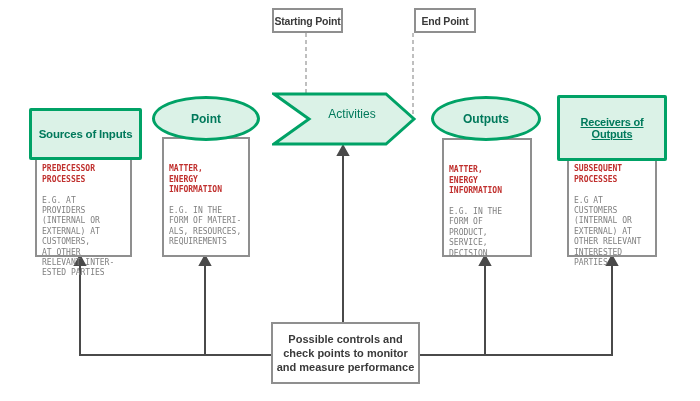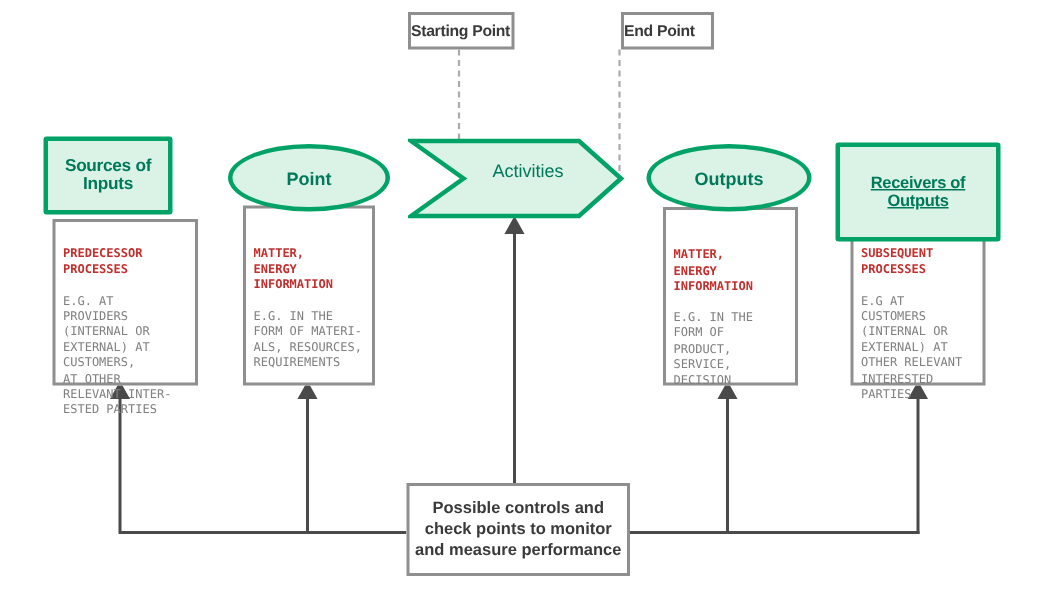--- a/index.html
+++ b/index.html
@@ -5,21 +5,21 @@
   html,body{margin:0;padding:0;background:#fff;}
   .canvas{
     position:relative;width:700px;height:401px;background:#fff;overflow:hidden;
     font-family:"Liberation Sans",sans-serif;
   }
   svg.connectors{position:absolute;left:0;top:0;z-index:1;}
 
   
   .pointbox{
     position:absolute;z-index:4;background:#fff;border:2px solid var(--box-border,#8F8F8F);
-    display:flex;align-items:center;justify-content:flex-start;
+    display:flex;align-items:center;justify-content:center;
     font-weight:bold;font-size:10.5px;color:#3A3A3A;letter-spacing:-0.2px;
   }
   .pointbox.start{left:272px;top:8px;width:67px;height:21px;}
   .pointbox.end{left:381px;top:8px;width:58px;height:21px;margin-left:33px;}
 
   
   .desc{
     position:absolute;z-index:2;background:#fff;border:2px solid var(--box-border,#8F8F8F);
     font-family:"DejaVu Sans Mono",monospace;font-size:8px;line-height:10.4px;
     text-transform:uppercase;white-space:pre-line;box-sizing:border-box;
@@ -31,21 +31,21 @@
   .desc.d4{left:442px;top:138px;width:90px;height:119px;padding:15px 2px 0 5px;}
   .desc.d5{left:567px;top:146px;width:90px;height:111px;padding:6px 1px 0 5px;}
 
   
   .shape{
     position:absolute;z-index:3;display:flex;align-items:center;justify-content:center;
     background:var(--green-fill,#DBF2E7);border:3px solid var(--green-border,#00A266);
     color:var(--green-text,#00795B);font-weight:bold;text-align:center;box-sizing:border-box;
   }
   .shape.rect{border-radius:2px;font-size:11.5px;letter-spacing:-0.2px;}
-  .shape.r1{left:29px;top:91px;width:86px;height:52px;}
+  .shape.r1{left:29px;top:108px;width:113px;height:52px;}
   .shape.r5{left:557px;top:95px;width:110px;height:66px;font-size:11px;text-decoration:underline;}
   .shape.ellipse{border-radius:50%;font-size:12px;}
   .shape.e2{left:152px;top:96px;width:108px;height:45px;}
   .shape.e4{left:431px;top:96px;width:110px;height:45px;}
 
   .chev{position:absolute;z-index:3;left:272px;top:92px;width:145px;height:54px;}
   .chev svg{position:absolute;left:0;top:0;}
   .chev .lbl{
     position:absolute;left:30px;top:0;width:100px;height:44px;
     display:flex;align-items:center;justify-content:center;

